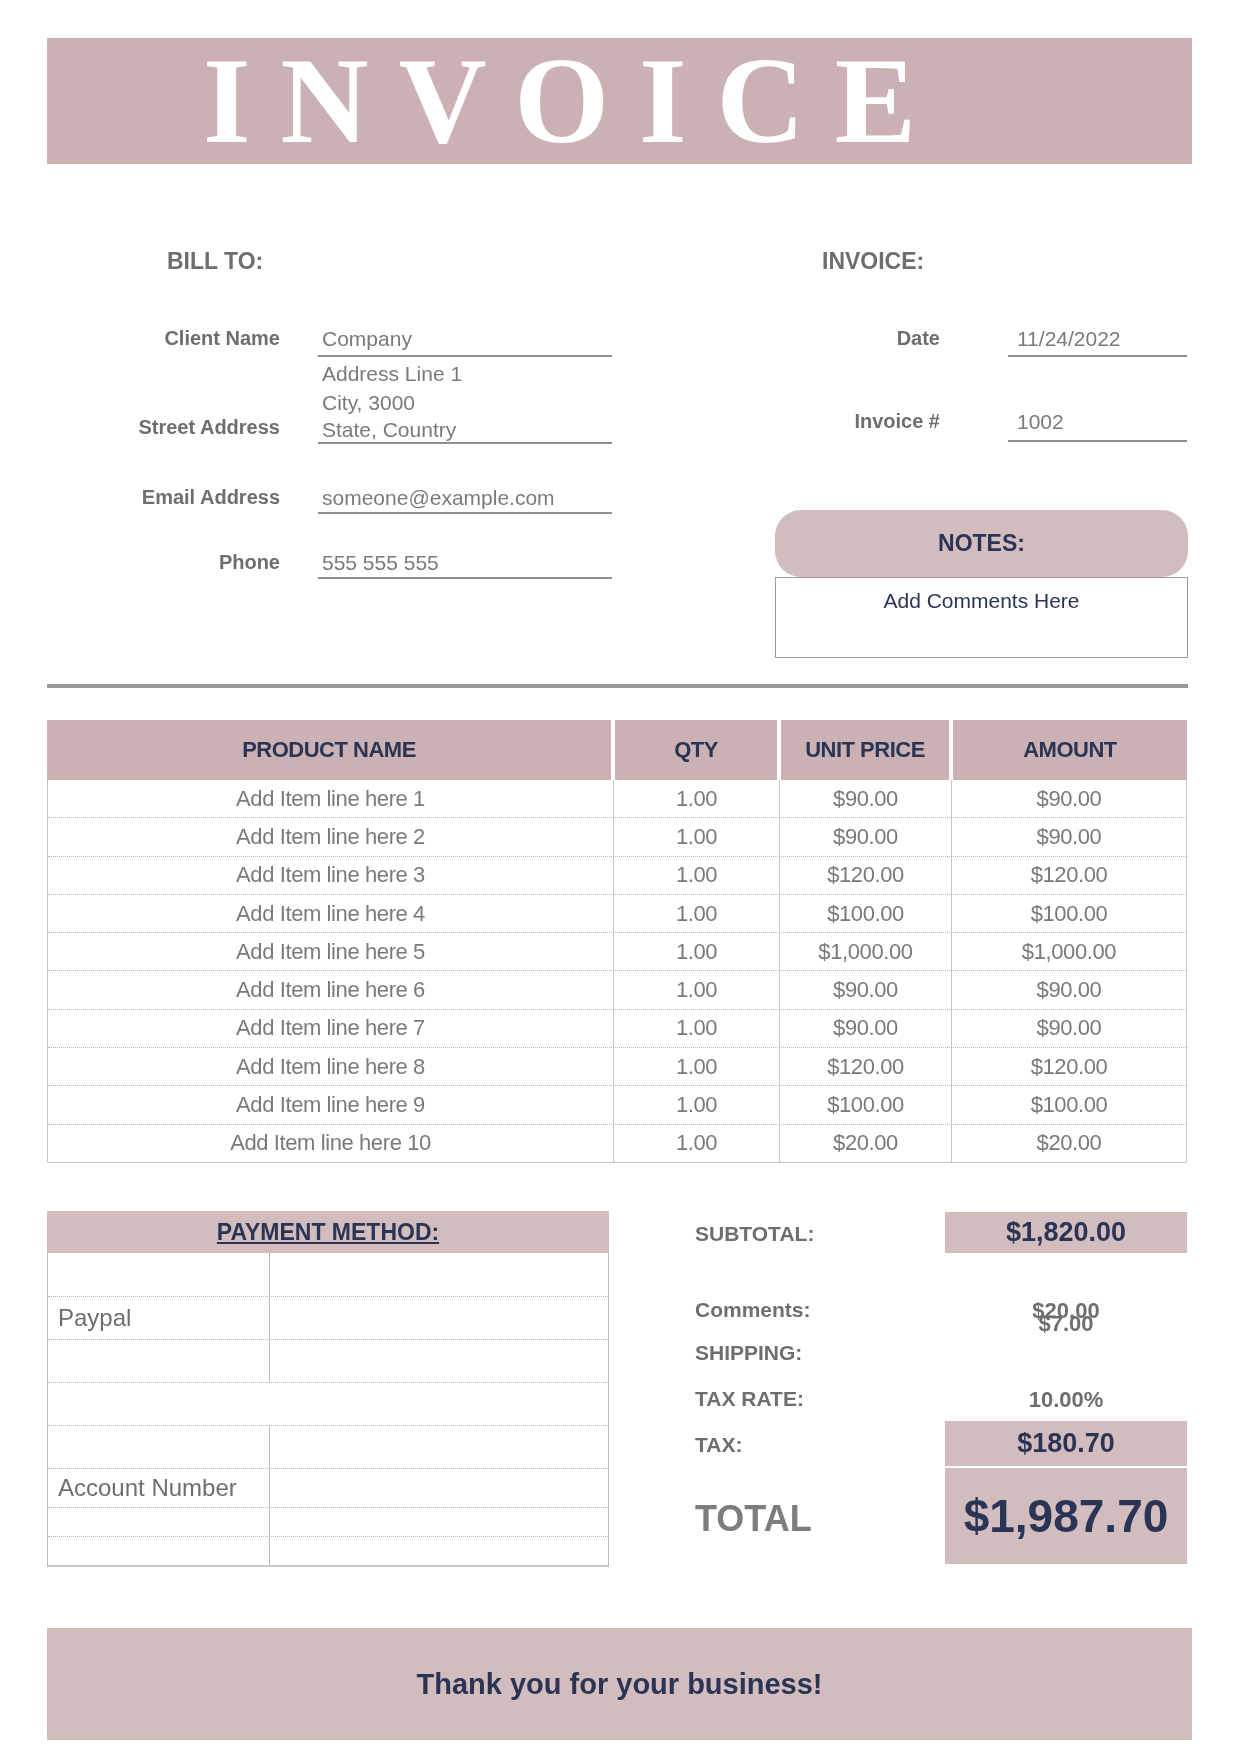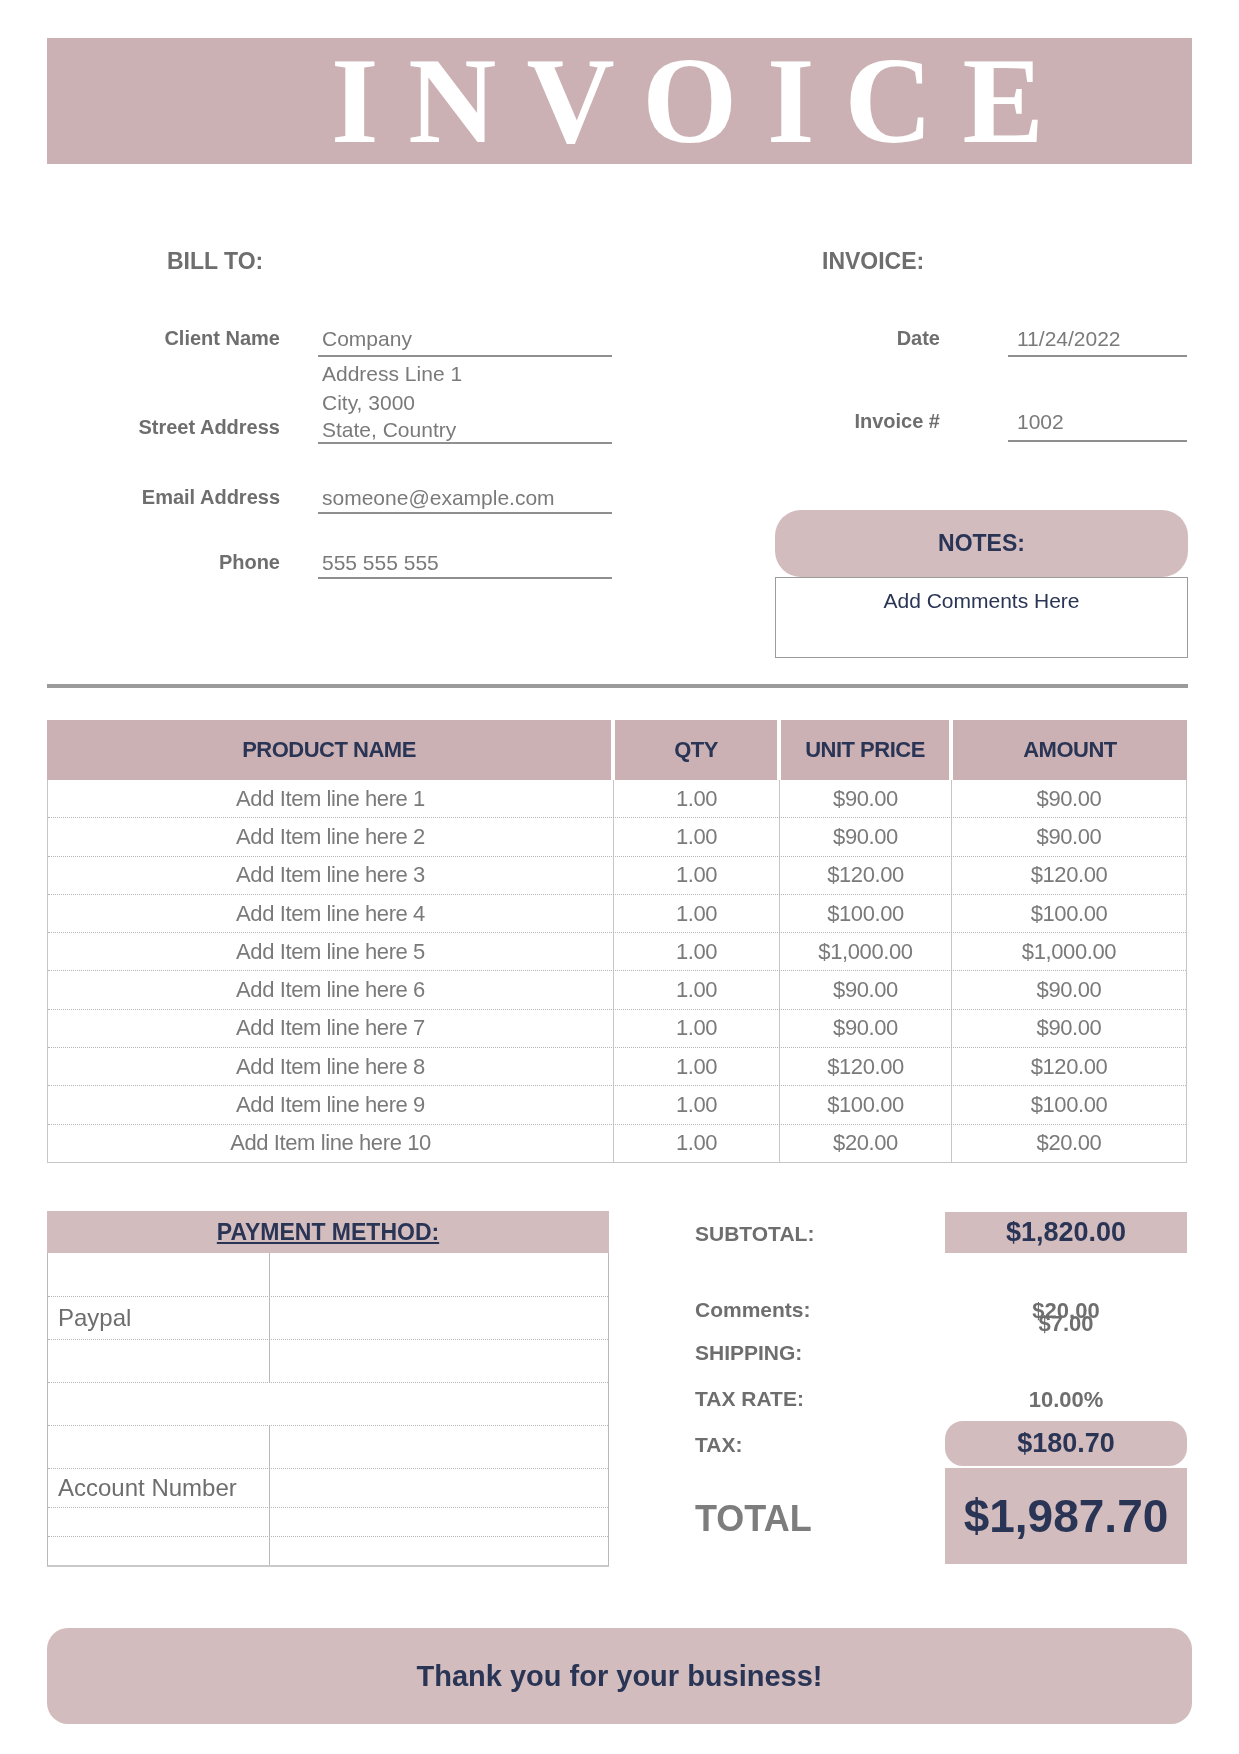--- a/index.html
+++ b/index.html
@@ -13,21 +13,21 @@
   html,body{background:#ffffff;}
   body{font-family:"Liberation Sans","DejaVu Sans",sans-serif;}
   .page{position:relative;width:1239px;height:1754px;background:#fff;overflow:hidden;}
   .abs{position:absolute;}
 
   
   .banner{left:47px;top:38px;width:1145px;height:126px;background:var(--banner-pink);}
   .banner h1{
     font-family:"Liberation Serif","DejaVu Serif",serif;
     font-weight:bold;color:#ffffff;font-size:122px;line-height:126px;
-    letter-spacing:30px;text-align:right;padding-right:118px;white-space:nowrap;padding-left:28px;
+    letter-spacing:30px;text-align:center;padding-right:118px;white-space:nowrap;padding-left:28px;
   }
 
   
   .heading{font-size:23px;font-weight:bold;color:var(--label-gray);}
   .flabel{font-size:20px;font-weight:bold;color:var(--label-gray);text-align:right;width:233px;}
   .fvalue{font-size:21px;color:var(--value-gray);}
   .addr{line-height:29px;}
   .uline{height:0;border-top:2px solid #8f8f8f;}
 
   
@@ -76,27 +76,27 @@
   .pay-left{width:222px;border-right:1px solid #b9b9b9;display:flex;align-items:center;
     padding-left:10px;font-size:24px;color:var(--label-gray);}
   .pay-right{flex:1;}
 
   
   .t-label{font-size:21px;font-weight:bold;color:var(--label-gray);}
   .t-val{width:242px;text-align:center;font-size:22px;font-weight:bold;color:var(--label-gray);}
   .t-box{width:242px;background:var(--section-pink);display:flex;align-items:center;justify-content:center;
     font-weight:bold;color:var(--navy);}
   .t-box.sub{left:945px;top:1212px;height:41px;font-size:27px;}
-  .t-box.tax{left:945px;top:1421px;height:45px;font-size:27px;border-radius:18px;}
+  .t-box.tax{left:945px;top:1421px;height:45px;font-size:27px;}
   .t-box.total{left:945px;top:1468px;height:96px;font-size:46px;}
   .total-label{font-size:36px;font-weight:bold;color:#7d7d7d;}
 
   
-  .footer{left:47px;top:1628px;width:1145px;height:96px;background:var(--section-pink);
-    display:flex;align-items:center;justify-content:center;border-radius:21px;}
+  .footer{left:47px;top:1628px;width:1145px;height:112px;background:var(--section-pink);
+    display:flex;align-items:center;justify-content:center;}
   .footer span{font-size:29px;font-weight:bold;color:var(--navy);}
 </style>
 </head>
 <body>
 
 <div class="page">
 
   <div class="abs banner">
     <h1>INVOICE</h1>
   </div>

